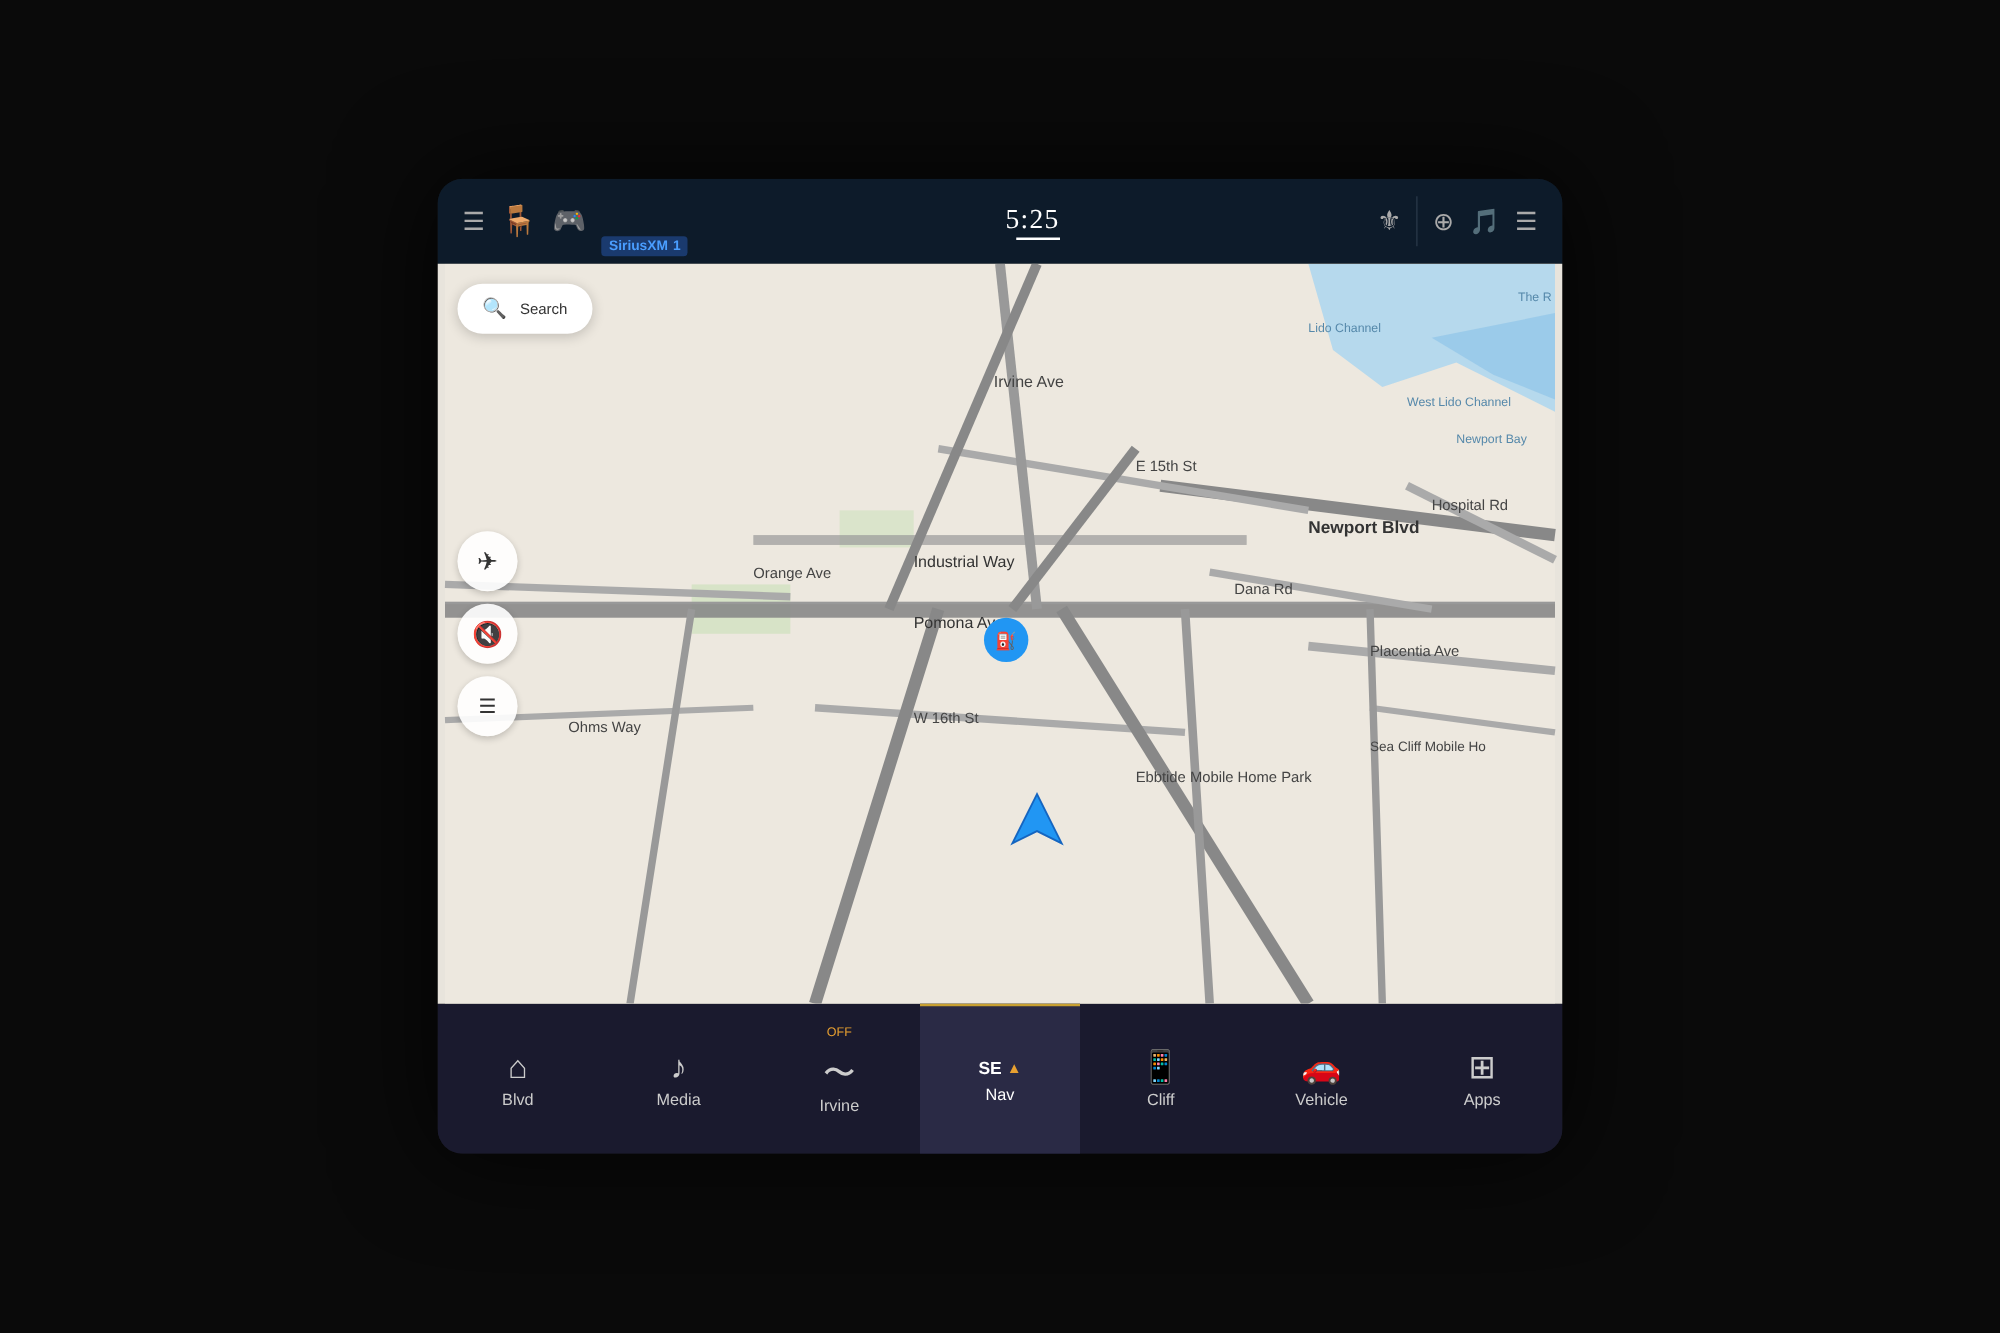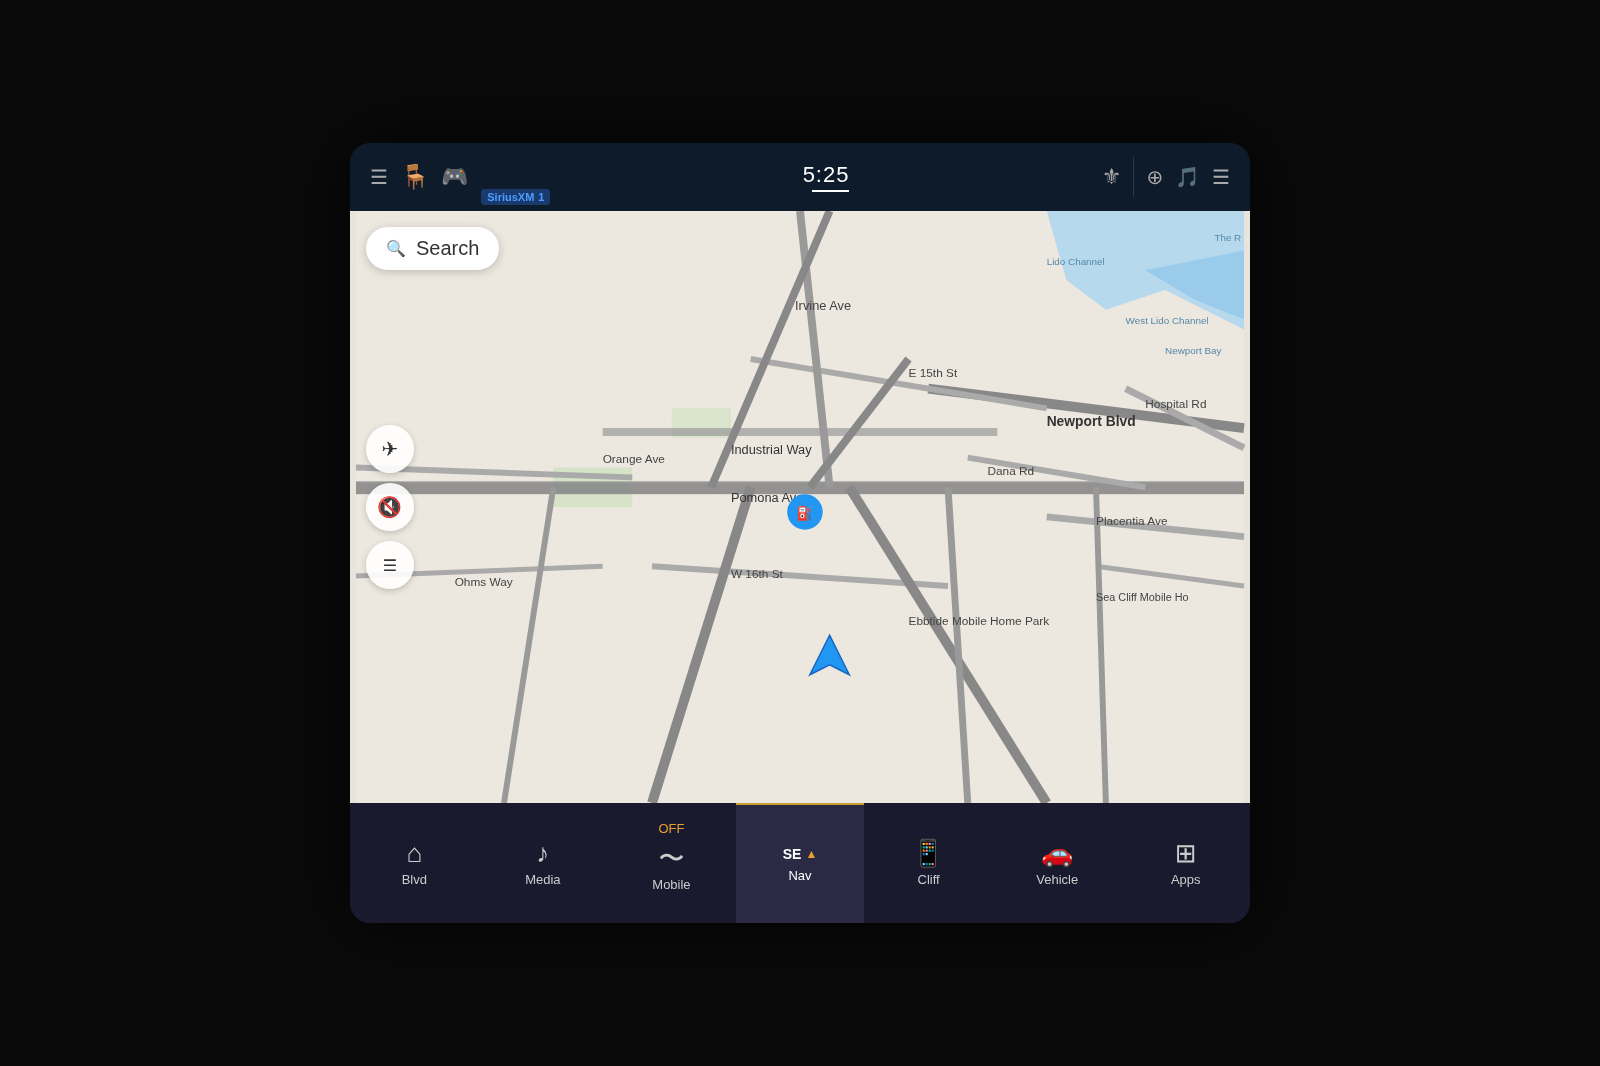--- a/index.html
+++ b/index.html
@@ -39,20 +39,21 @@
     .status-left {
       display: flex;
       align-items: center;
       gap: 12px;
     }
 
     .status-center {
       display: flex;
       flex-direction: column;
       align-items: flex-end;
+      font-family: Liberation Serif, serif;
     }
 
     .status-time {
       color: #ffffff;
       font-size: 22px;
       font-weight: 500;
       letter-spacing: 1px;
     }
 
     .status-time-underline {
@@ -121,21 +122,21 @@
       box-shadow: 0 2px 10px rgba(0,0,0,0.2);
       z-index: 10;
     }
 
     .search-icon-circle {
       color: #555;
       font-size: 16px;
     }
 
     .search-text {
-      font-size: 20px;
+      font-size: 12px;
       color: #333;
       font-weight: 400;
     }
 
     
     .map-controls {
       position: absolute;
       left: 16px;
       top: 50%;
       transform: translateY(-50%);
@@ -192,21 +193,21 @@
     .nav-item .nav-label {
       font-size: 13px;
       color: #ccc;
     }
 
     .nav-item.active .nav-label {
       color: #ffffff;
     }
 
     .comfort-off {
-      font-size: 13px;
+      font-size: 10px;
       color: #e8a030;
       position: absolute;
       top: 18px;
     }
 
     .nav-se-label {
       font-size: 14px;
       font-weight: bold;
       color: #ffffff;
       display: flex;
@@ -341,21 +342,21 @@
     </div>
 
     <div class="nav-item">
       <span class="nav-icon">♪</span>
       <span class="nav-label">Media</span>
     </div>
 
     <div class="nav-item" style="position:relative;">
       <span class="comfort-off">OFF</span>
       <span class="nav-icon" style="margin-top:10px;">〜</span>
-      <span class="nav-label">Mobile</span>
+      <span class="nav-label">Irvine</span>
     </div>
 
     <div class="nav-item active">
       <div class="nav-se-label">
         <span>SE</span>
         <span class="nav-se-arrow">▲</span>
       </div>
       <span class="nav-label">Nav</span>
     </div>
 

